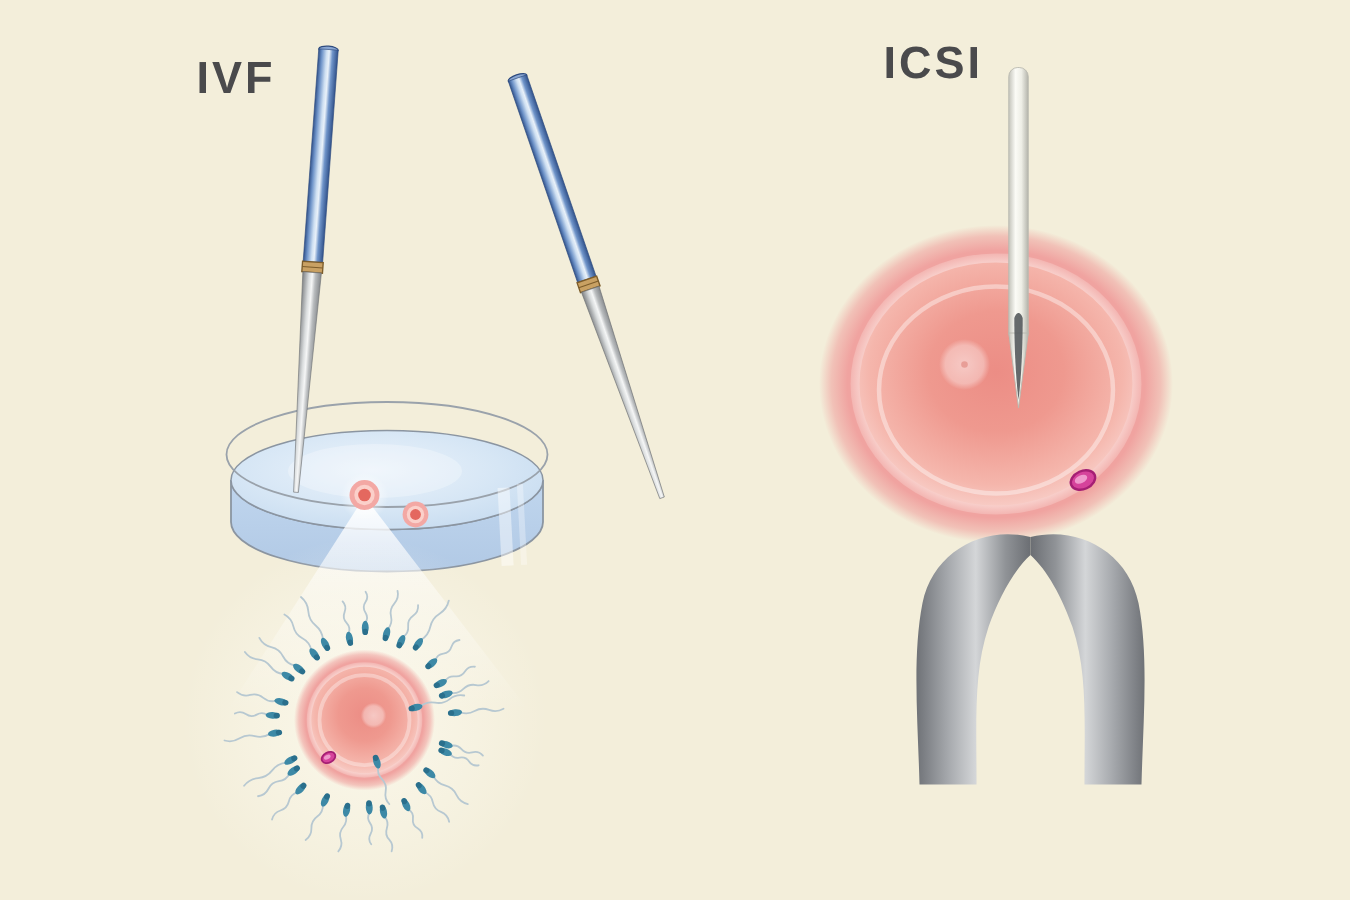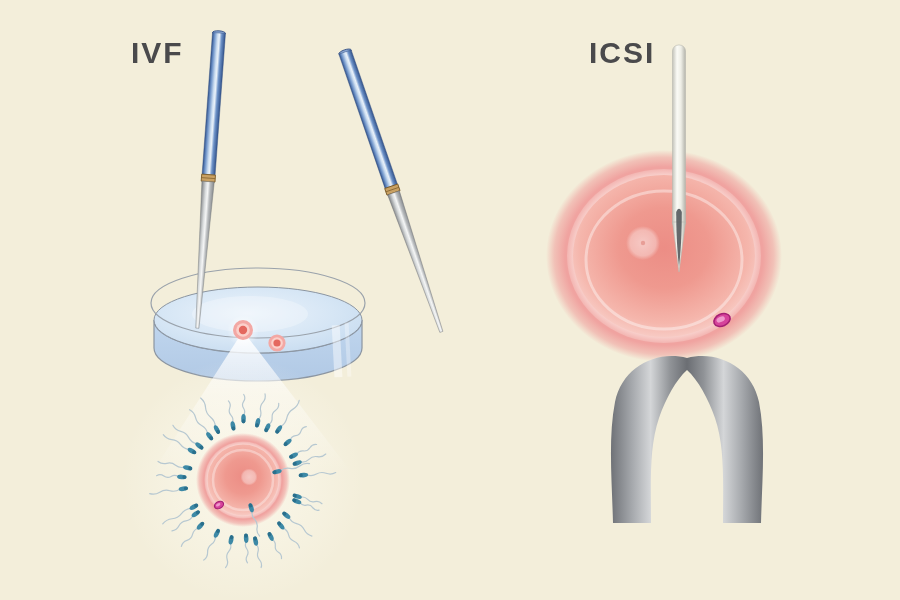--- a/index.html
+++ b/index.html
@@ -2,21 +2,21 @@
 <html style="--background: #f3eeda; --label-text: #4a4a4c; --pipette-blue-dark: #31528b; --pipette-blue-mid: #6f94c9; --pipette-blue-light: #cfe0f2; --collar-gold: #c9a163; --dish-fill: #c2d8ee; --dish-edge: #8b95a1; --egg-ring: #f0a3a0; --egg-glow: #fdece7; --egg-inner-dark: #ec8d85; --egg-inner-light: #f8cfc9; --egg-center-red: #e4685f; --polar-body: #d6439b; --polar-body-dark: #a51f74; --polar-body-light: #f2a3d2; --sperm-head: #3d89a6; --sperm-head-dark: #2a6f8c; --sperm-tail: #b7c8d1; --gripper-dark: #6f7277; --gripper-light: #d4d6d8; --icsi-needle: #fbfbf6; --icsi-needle-edge: #b9b9b0; --bevel-dark: #585c60;"><head>
 <meta charset="utf-8">
 <style>
   html,body{margin:0;padding:0;}
   body{width:900px;height:600px;overflow:hidden;background:var(--background,#f3eeda);
        font-family:"Liberation Sans", sans-serif;}
   .stage{position:relative;width:900px;height:420px;background:var(--background,#f3eeda);}
   .fig-label{position:absolute;font-weight:700;font-size:30px;letter-spacing:2px;
              color:var(--label-text,#4a4a4c);user-select:none;}
   #lbl-ivf{left:131px;top:36px;}
-  #lbl-icsi{left:589px;top:36px;}
+  #lbl-icsi{left:589px;top:26px;}
   svg{position:absolute;left:0;top:0;}
   .sperm-tail{fill:none;stroke:var(--sperm-tail,#b7c8d1);stroke-width:1.2;stroke-linecap:round;}
   .sperm-head{fill:var(--sperm-head,#3d89a6);}
   .sperm-head-tip{fill:var(--sperm-head-dark,#2a6f8c);}
 </style>
 </head>
 <body>
 
 <div class="stage">
   <span class="fig-label" id="lbl-ivf">IVF</span>

